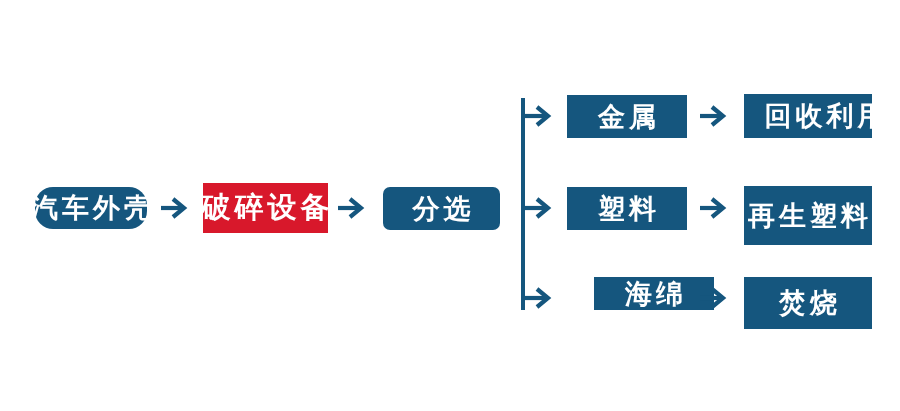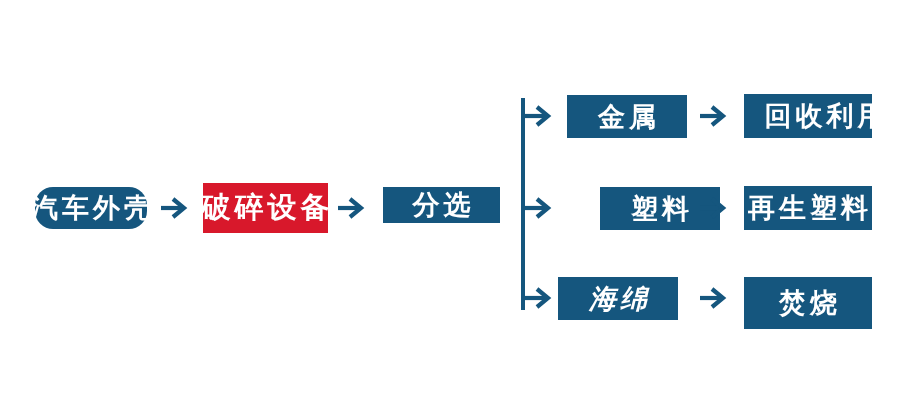--- a/index.html
+++ b/index.html
@@ -33,30 +33,30 @@
     text-indent:4px;
     white-space:nowrap;
     box-sizing:border-box;
   }
   .node-blue{background:var(--node-blue);}
   .node-red{background:var(--node-red);font-size:29px;}
 
   
   .n-car-shell{left:35px;top:187px;width:112px;height:42px;border-radius:18px;}
   .n-crusher{left:203px;top:183px;width:125px;height:50px;}
-  .n-sorting{left:383px;top:187px;width:117px;height:36px;}
+  .n-sorting{left:383px;top:187px;width:117px;height:43px;border-radius:7px;}
 
   
   .n-metal {left:567px;top:95px; width:120px;height:43px;}
-  .n-plastic{left:567px;top:187px;width:120px;height:43px;margin-left:33px;}
-  .n-sponge{left:558px;top:277px;width:120px;height:43px;font-style:italic;}
+  .n-plastic{left:567px;top:187px;width:120px;height:43px;}
+  .n-sponge{left:594px;top:277px;width:120px;height:33px;}
 
   
   .n-recycle {left:744px;top:94px; width:128px;height:44px;padding-left:33px;}
-  .n-replastic{left:744px;top:186px;width:128px;height:44px;}
+  .n-replastic{left:744px;top:186px;width:128px;height:59px;}
   .n-incinerate{left:744px;top:277px;width:128px;height:52px;}
 
   .arrow{position:absolute;width:30px;height:24px;}
   .arrow path{
     stroke:var(--connector);
     stroke-width:4.2;
     fill:none;
     stroke-linejoin:miter;
   }
   .a-main-1{left:160px;top:196px;}

